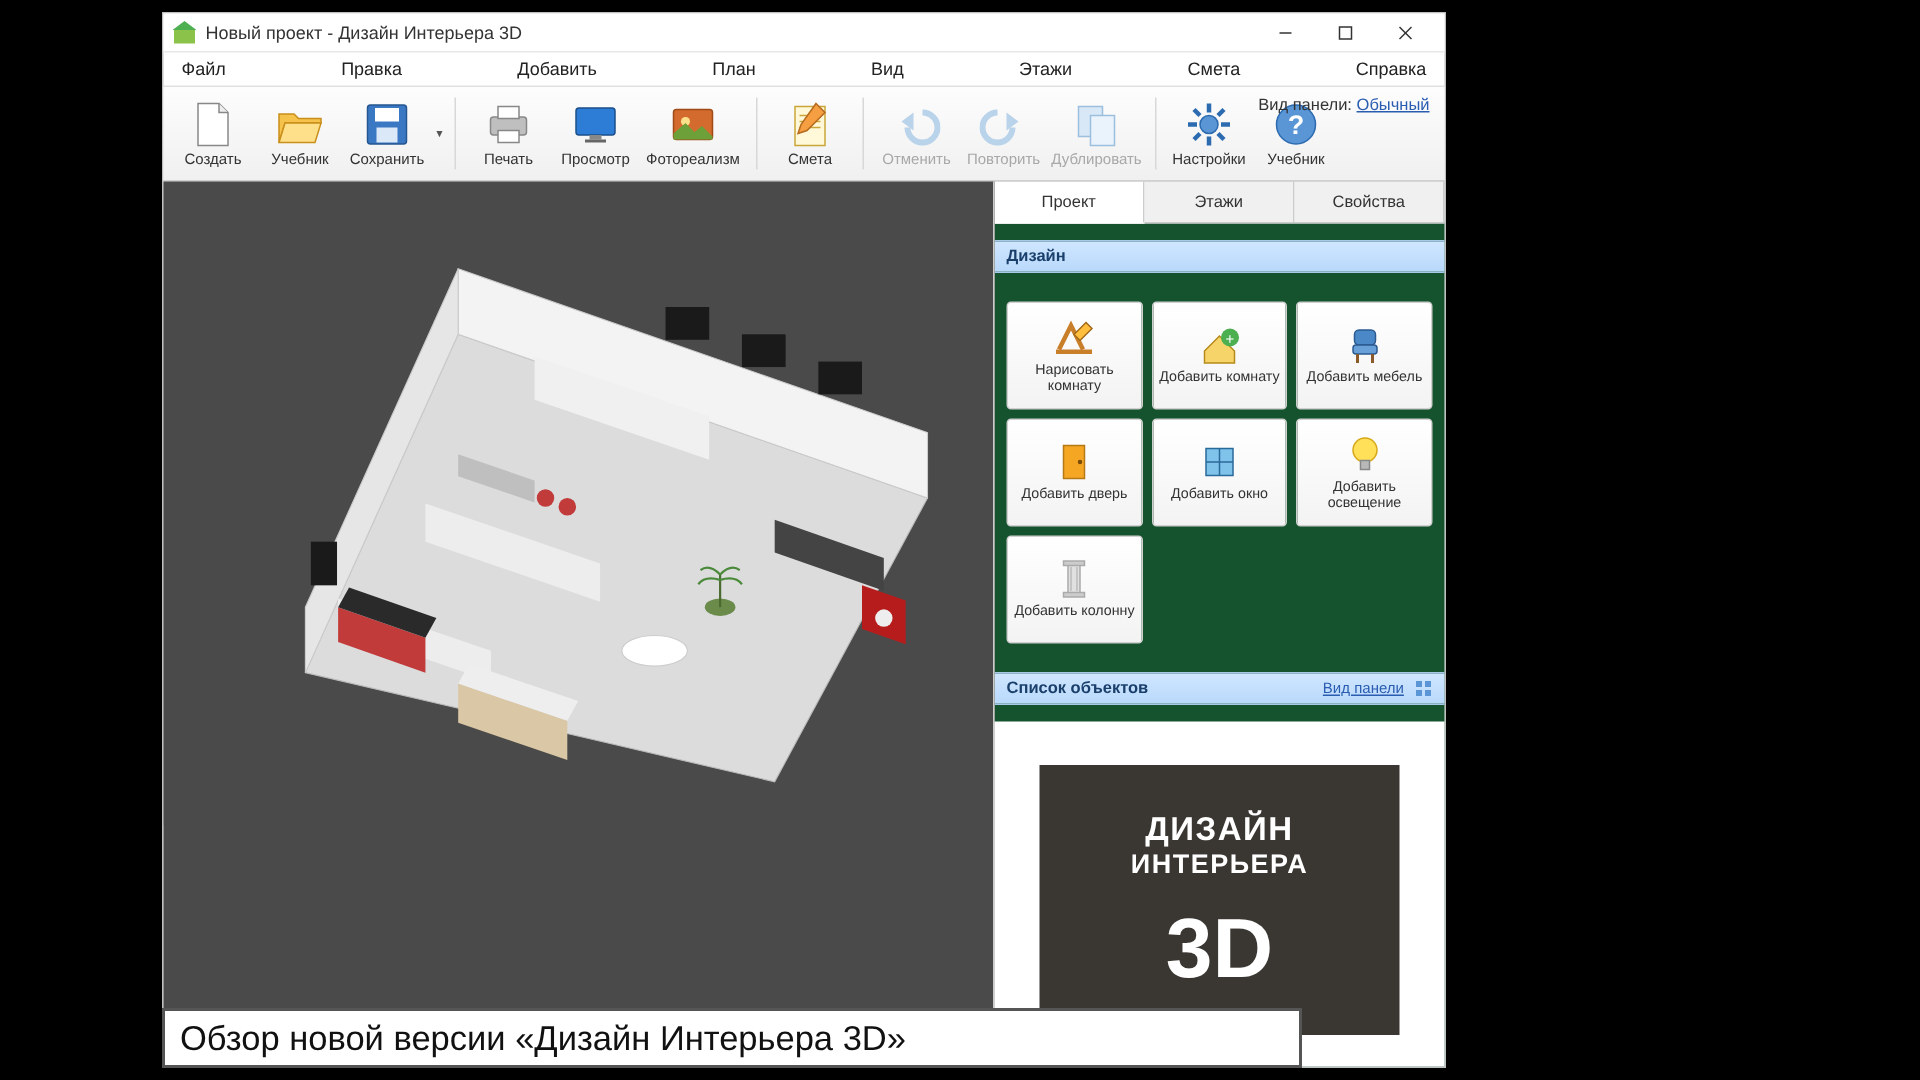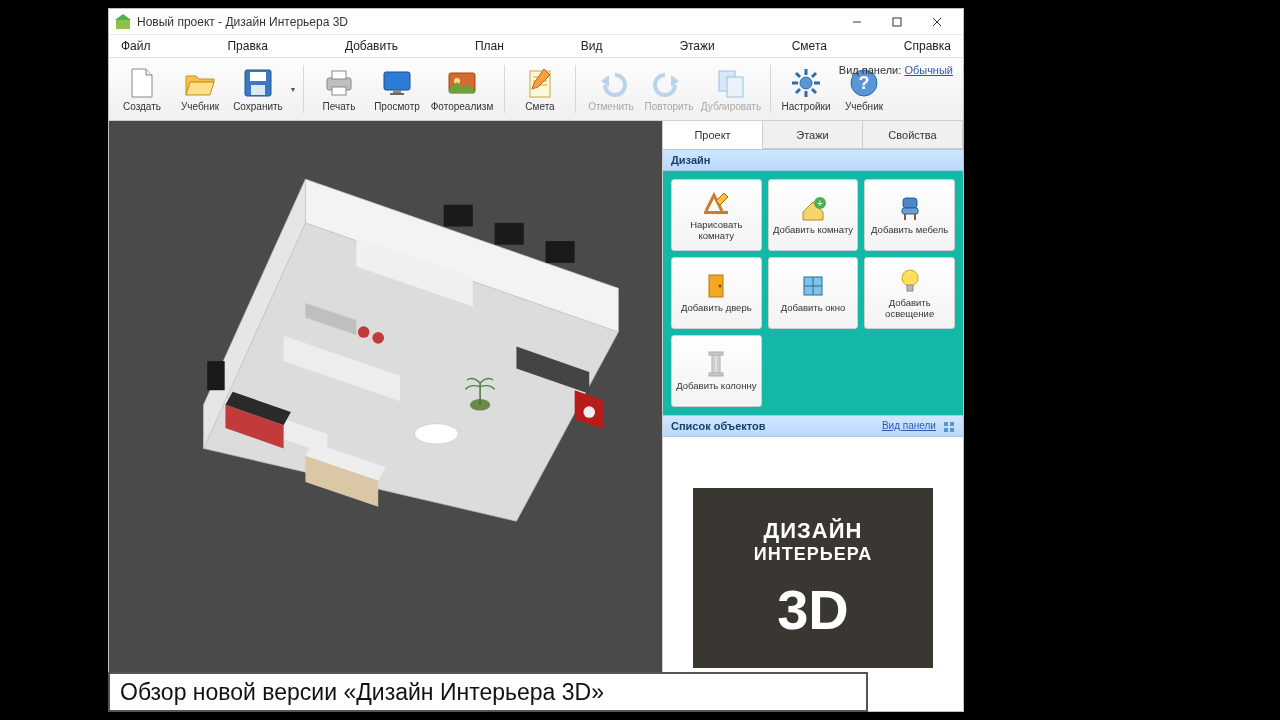--- a/index.html
+++ b/index.html
@@ -20,21 +20,21 @@
   .tbtn { display: flex; flex-direction: column; align-items: center; justify-content: center; width: 58px; height: 58px; font-size: 10px; color: #333; border: 1px solid transparent; border-radius: 3px; cursor: pointer; }
   .tbtn .ticon { width: 32px; height: 32px; margin-bottom: 2px; }
   .tbtn.disabled { color: #a8a8a8; cursor: default; }
   .tsep { width: 1px; height: 48px; background: #d8d8d8; margin: 0 6px; }
   .panel-type { position: absolute; right: 10px; top: 6px; font-size: 11px; color: #333; margin-left: 43px; }
   .panel-type a { color: #2a5db0; text-decoration: underline; cursor: pointer; }
   
   .mainrow { flex: 1; display: flex; min-height: 0; }
   .viewport { flex: 1; background: #4a4a4a; position: relative; overflow: hidden; border-right: 1px solid #ccc; }
   .floorplan { position: absolute; inset: 0; }
-  .sidebar { width: 300px; display: flex; flex-direction: column; background: #14b8a6; }
+  .sidebar { width: 300px; display: flex; flex-direction: column; background: #14532d; gap: 11px; }
   .tabs { display: flex; height: 28px; background: #eee; border-bottom: 1px solid #ccc; }
   .tab { flex: 1; display: flex; align-items: center; justify-content: center; font-size: 11px; color: #333; border-right: 1px solid #ccc; cursor: pointer; background: #f0f0f0; }
   .tab.active { background: #fff; border-bottom: 1px solid #fff; margin-bottom: -1px; font-weight: 500; }
   .sectionhdr { height: 22px; background: linear-gradient(#cfe6ff,#b9d9fb); border-top: 1px solid #a9c9ea; border-bottom: 1px solid #a9c9ea; font-size: 11px; font-weight: bold; color: #1a3f6b; display: flex; align-items: center; padding: 0 8px; }
   .toolgrid { padding: 8px; display: grid; grid-template-columns: repeat(3, 1fr); gap: 6px; }
   .gridbtn { height: 72px; background: linear-gradient(#fff,#f3f3f3); border: 1px solid #d0d0d0; border-radius: 3px; display: flex; flex-direction: column; align-items: center; justify-content: center; font-size: 9.5px; color: #333; text-align: center; line-height: 1.15; cursor: pointer; padding: 4px 2px; }
   .gridbtn .gicon { width: 28px; height: 28px; margin-bottom: 3px; }
   .objlist-hdr { height: 22px; background: linear-gradient(#cfe6ff,#b9d9fb); border-top: 1px solid #a9c9ea; border-bottom: 1px solid #a9c9ea; display: flex; align-items: center; justify-content: space-between; padding: 0 8px; font-size: 11px; color: #1a3f6b; }
   .objlist-hdr .left { font-weight: bold; }
   .objlist-hdr .right a { font-size: 10px; color: #2a5db0; text-decoration: underline; cursor: pointer; margin-right: 4px; }

